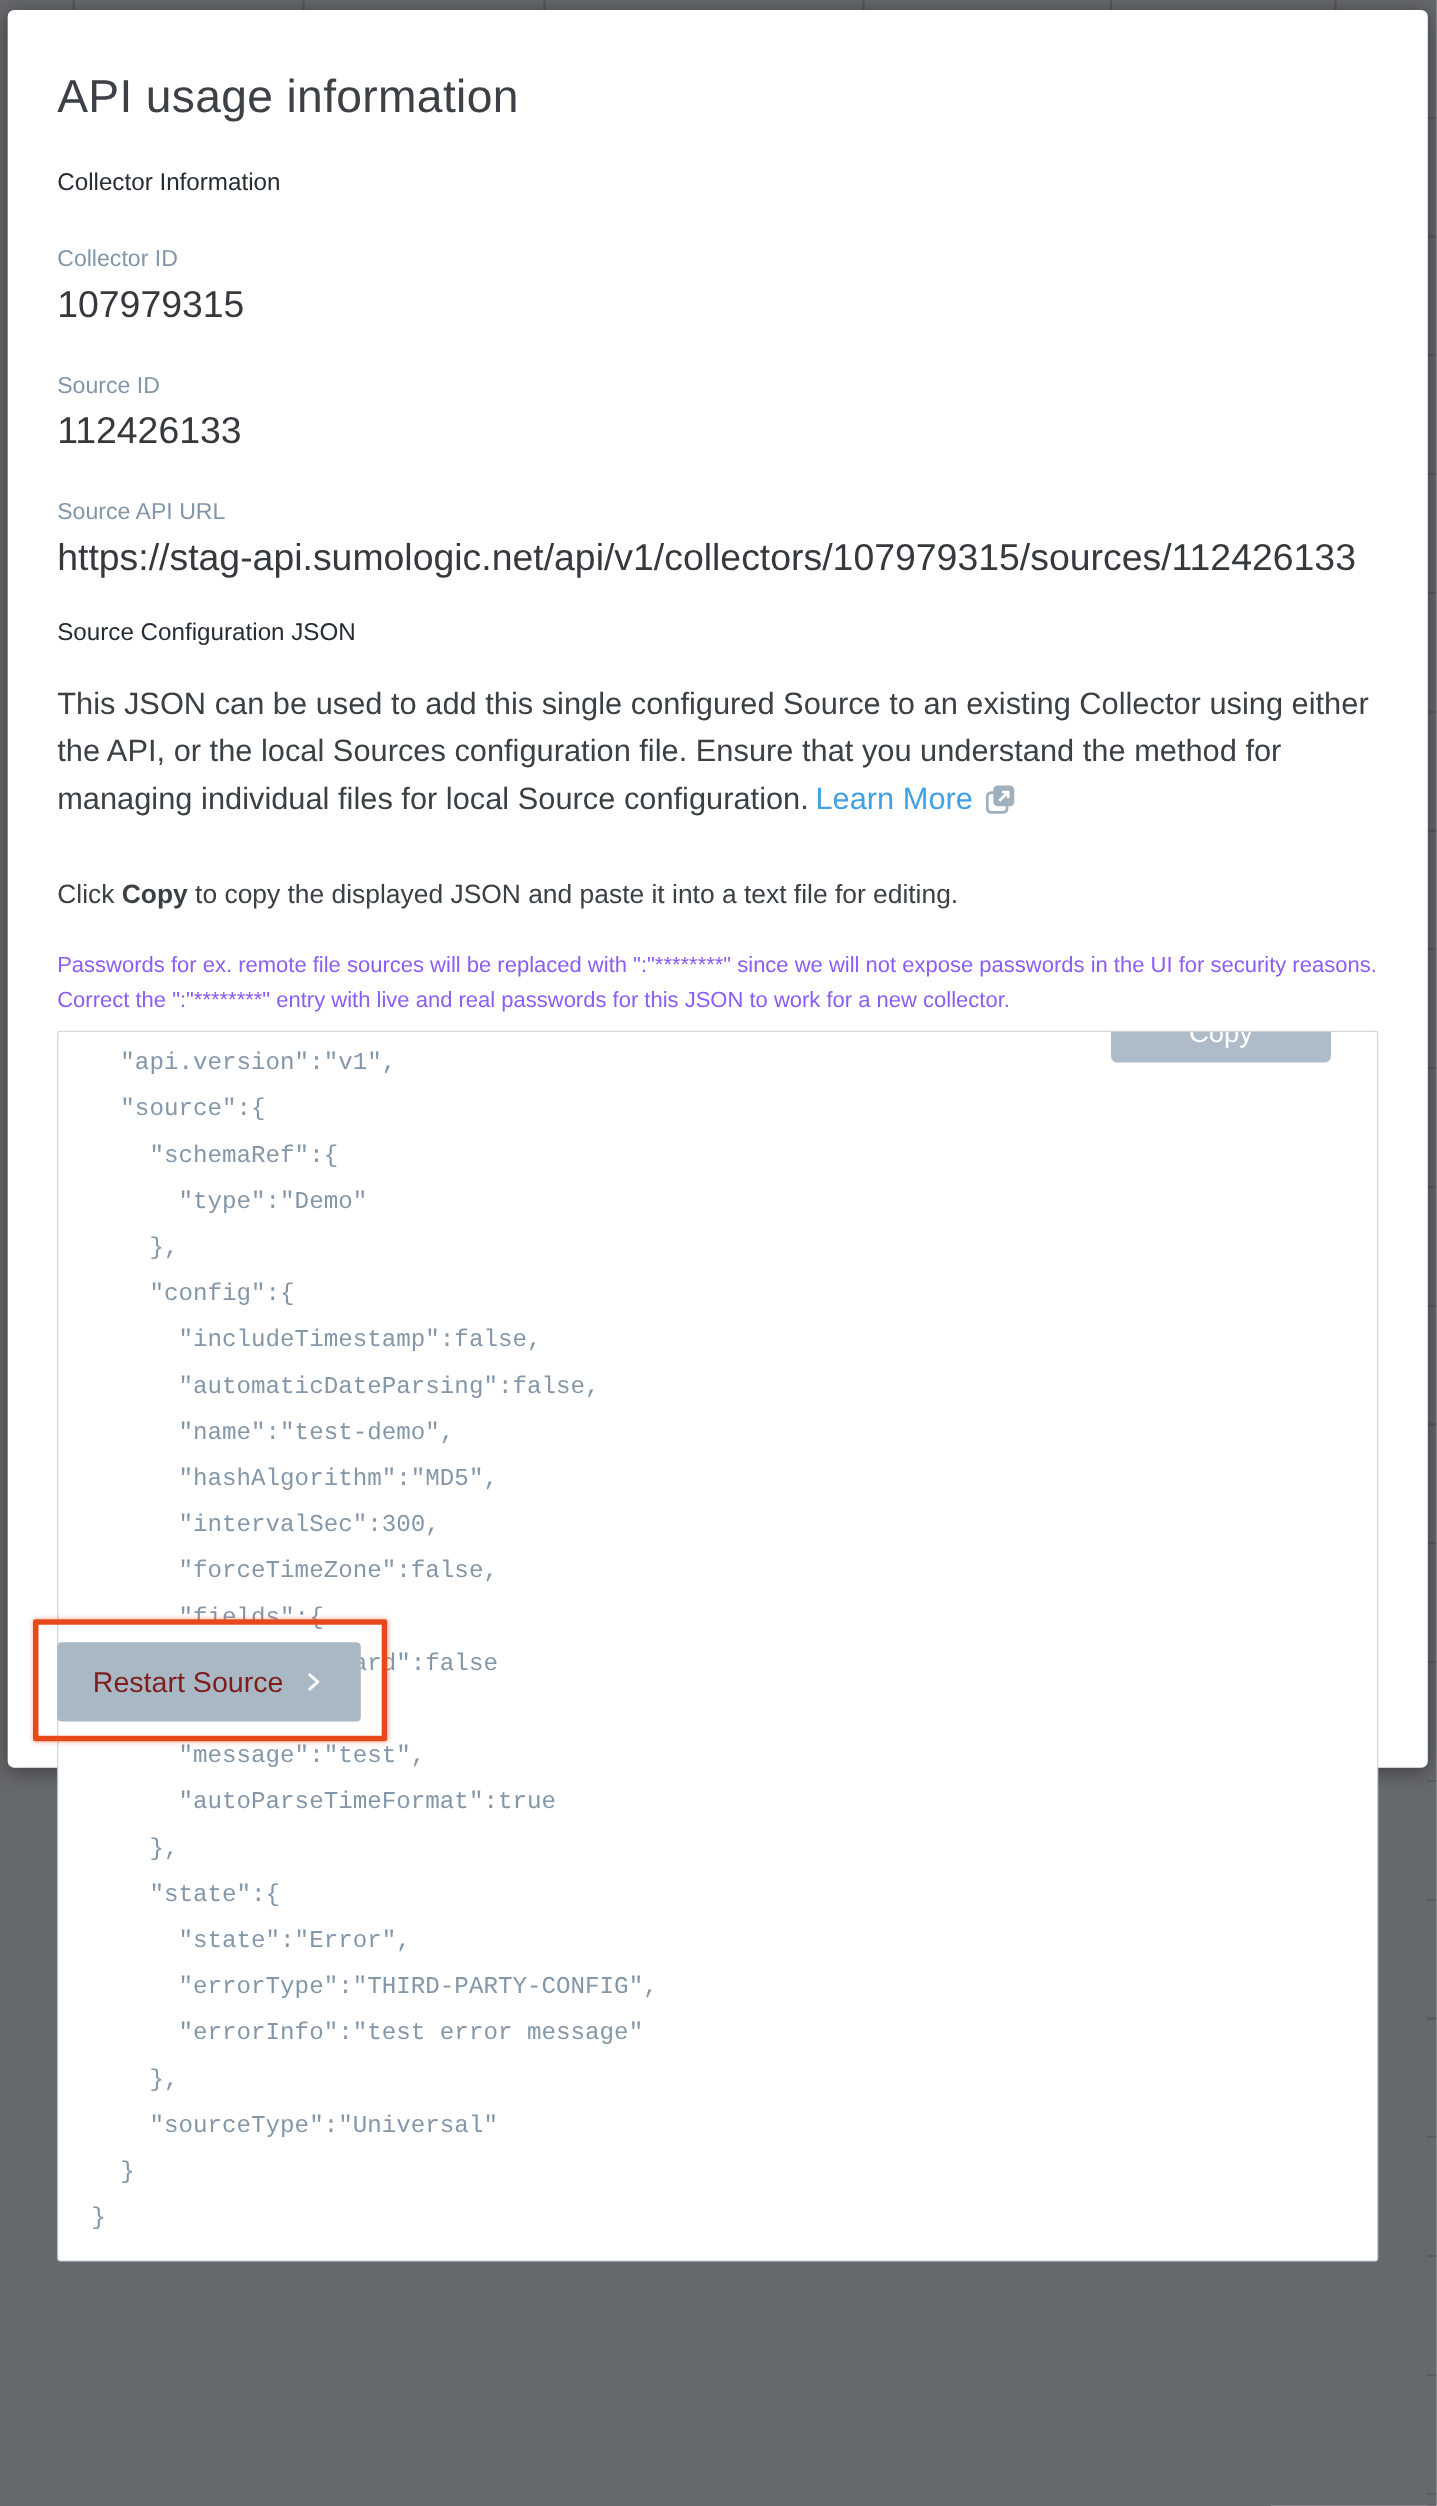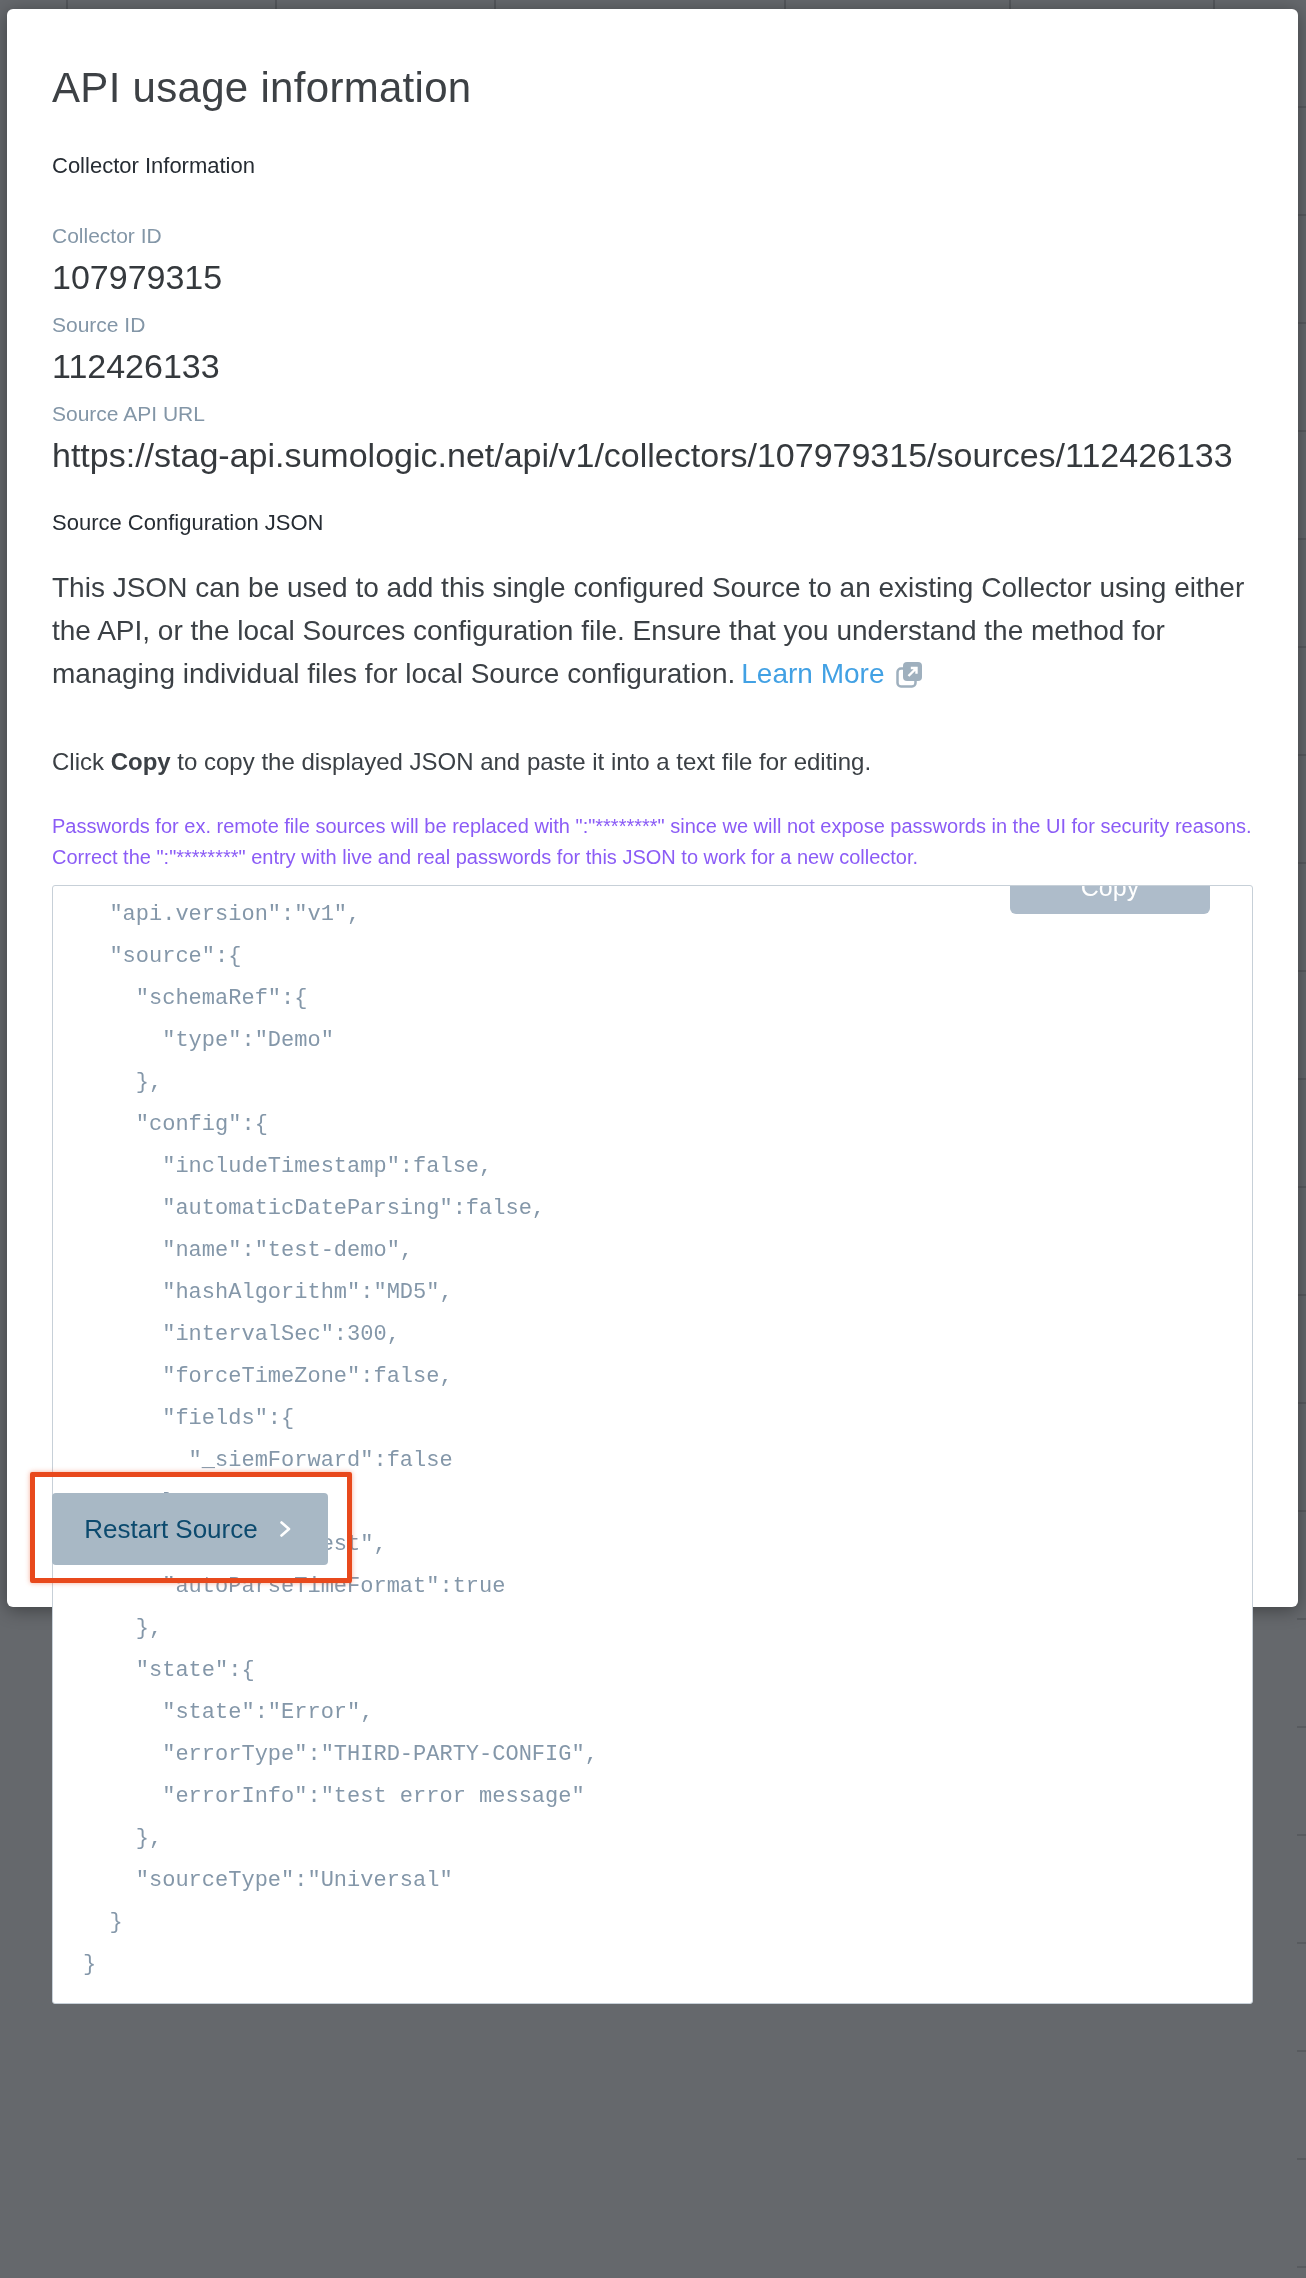--- a/index.html
+++ b/index.html
@@ -20,21 +20,21 @@
     box-shadow:0 3px 18px rgba(0,0,0,.38);
   }
   .modal-body{padding:0 45px;}
   .dlg-title{
     margin:0;padding-top:54px;font-size:42px;font-weight:400;
     color:#3d4145;letter-spacing:.3px;line-height:50px;
   }
   .section-heading{
     font-size:22px;font-weight:400;color:#262c33;margin:40px 0 0;line-height:26px;
   }
-  .field-label{margin-top:20px;font-size:21px;line-height:25px;color:#8396a7}
+  .field-label{margin-top:46px;font-size:21px;line-height:25px;color:#8396a7}
   .field-label.first{margin-top:44px}
   .field-value{margin-top:14px;font-size:34px;line-height:30px;color:#35393d}
   .desc{
     margin:30px 0 0;font-size:28px;line-height:43px;color:#3b4045;max-width:1205px;
   }
   .learn-more{color:#42a1e4;text-decoration:none;margin-left:6px;cursor:pointer}
   .ext-icon{display:inline-block;vertical-align:-5px;margin-left:12px}
   .copy-line{margin:40px 0 0;font-size:24px;line-height:43px;color:#3b4045}
   .copy-line b{font-weight:700}
   .pwd-note{
@@ -59,21 +59,21 @@
     position:absolute;left:23px;right:45px;bottom:24px;
     display:flex;justify-content:space-between;align-items:center;
   }
   .highlight-box{
     border:5px solid #e8491c;border-radius:2px;
     padding:16px 19px 13px 17px;
     box-shadow:0 0 5px rgba(232,73,28,.45);
   }
   .btn-restart{
     width:276px;height:72px;background:#a8b8c5;border:none;border-radius:4px;
-    color:#0c4a6e;font-size:26px;cursor:pointer;
+    color:#7f1d1d;font-size:26px;cursor:pointer;
     display:flex;align-items:center;justify-content:center;gap:16px;
     font-family:"Liberation Sans",sans-serif;
   }
   .btn-done{
     width:200px;height:70px;background:#45a1dd;border:none;border-radius:5px;
     color:#fff;font-size:27px;cursor:pointer;
     font-family:"Liberation Sans",sans-serif;
   }
 </style>
 </head>

